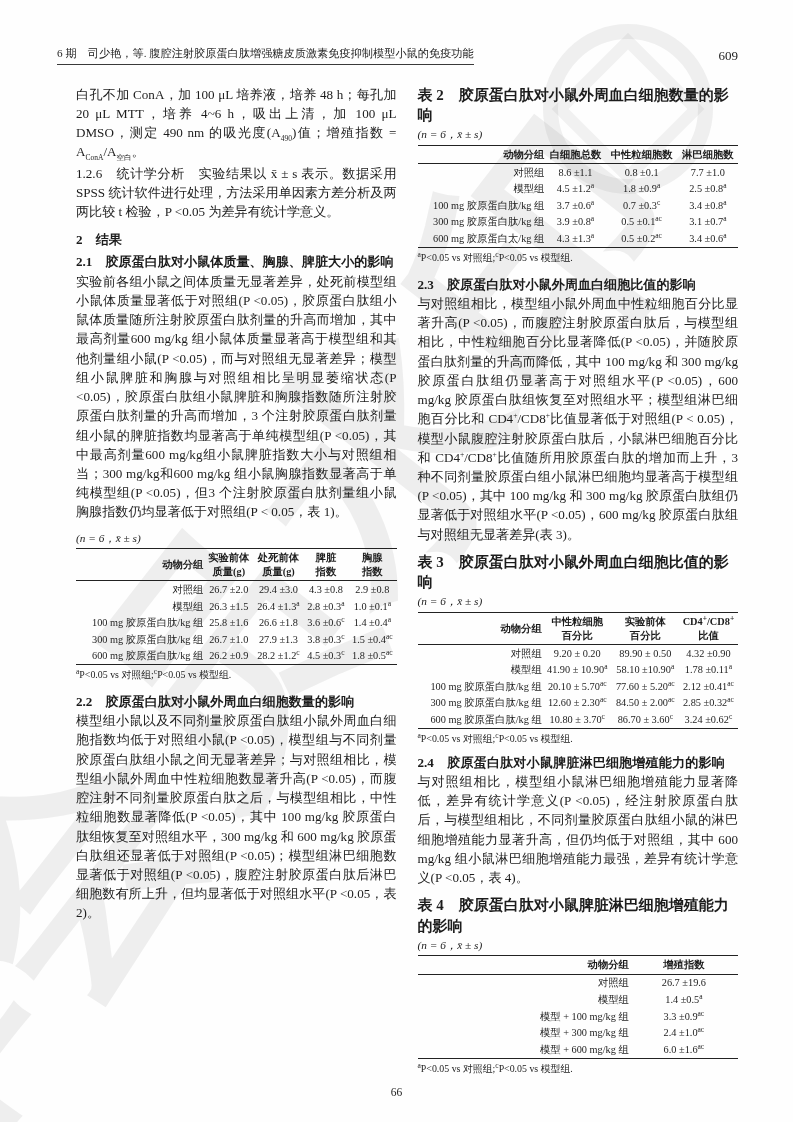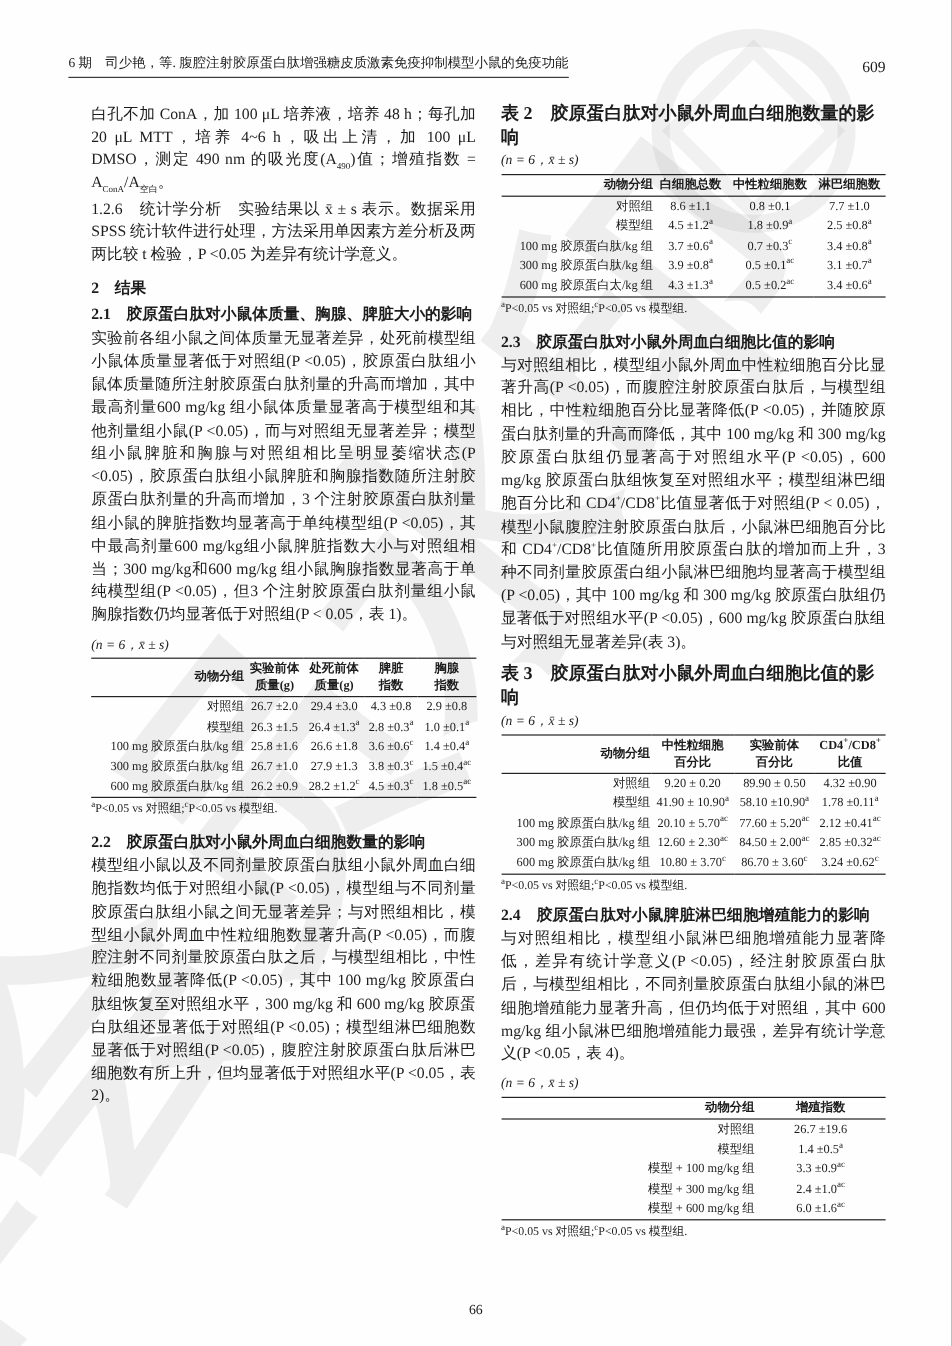--- a/index.html
+++ b/index.html
@@ -254,20 +254,21 @@
                   <td>3.24 ±0.62<sup>c</sup></td>
                 </tr>
               </tbody>
             </table>
           <div class="tbl-footnote"><sup>a</sup>P&lt;0.05 vs 对照组;<sup>c</sup>P&lt;0.05 vs 模型组.</div>
         </div>
 
         <p class="para"><b class="sec-title-inline">2.4　胶原蛋白肽对小鼠脾脏淋巴细胞增殖能力的影响</b><span>　与对照组相比，模型组小鼠淋巴细胞增殖能力显著降低，差异有统计学意义(P &lt;0.05)，经注射胶原蛋白肽后，与模型组相比，不同剂量胶原蛋白肽组小鼠的淋巴细胞增殖能力显著升高，但仍均低于对照组，其中 600 mg/kg 组小鼠淋巴细胞增殖能力最强，差异有统计学意义(P &lt;0.05，表 4)。</span></p>
 
         <div class="tbl-block">
+          <div class="tbl-caption">表 4　胶原蛋白肽对小鼠脾脏淋巴细胞增殖能力的影响</div>
           <div class="tbl-note">(n = 6，x̄ ± s)</div>
           <table class="data-table" data-table="tables.t4">
               <thead>
                 <tr>
                   <th class="col-first">动物分组</th>
                   <th>增殖指数</th>
                 </tr>
               </thead>
               <tbody>
                 <tr>

